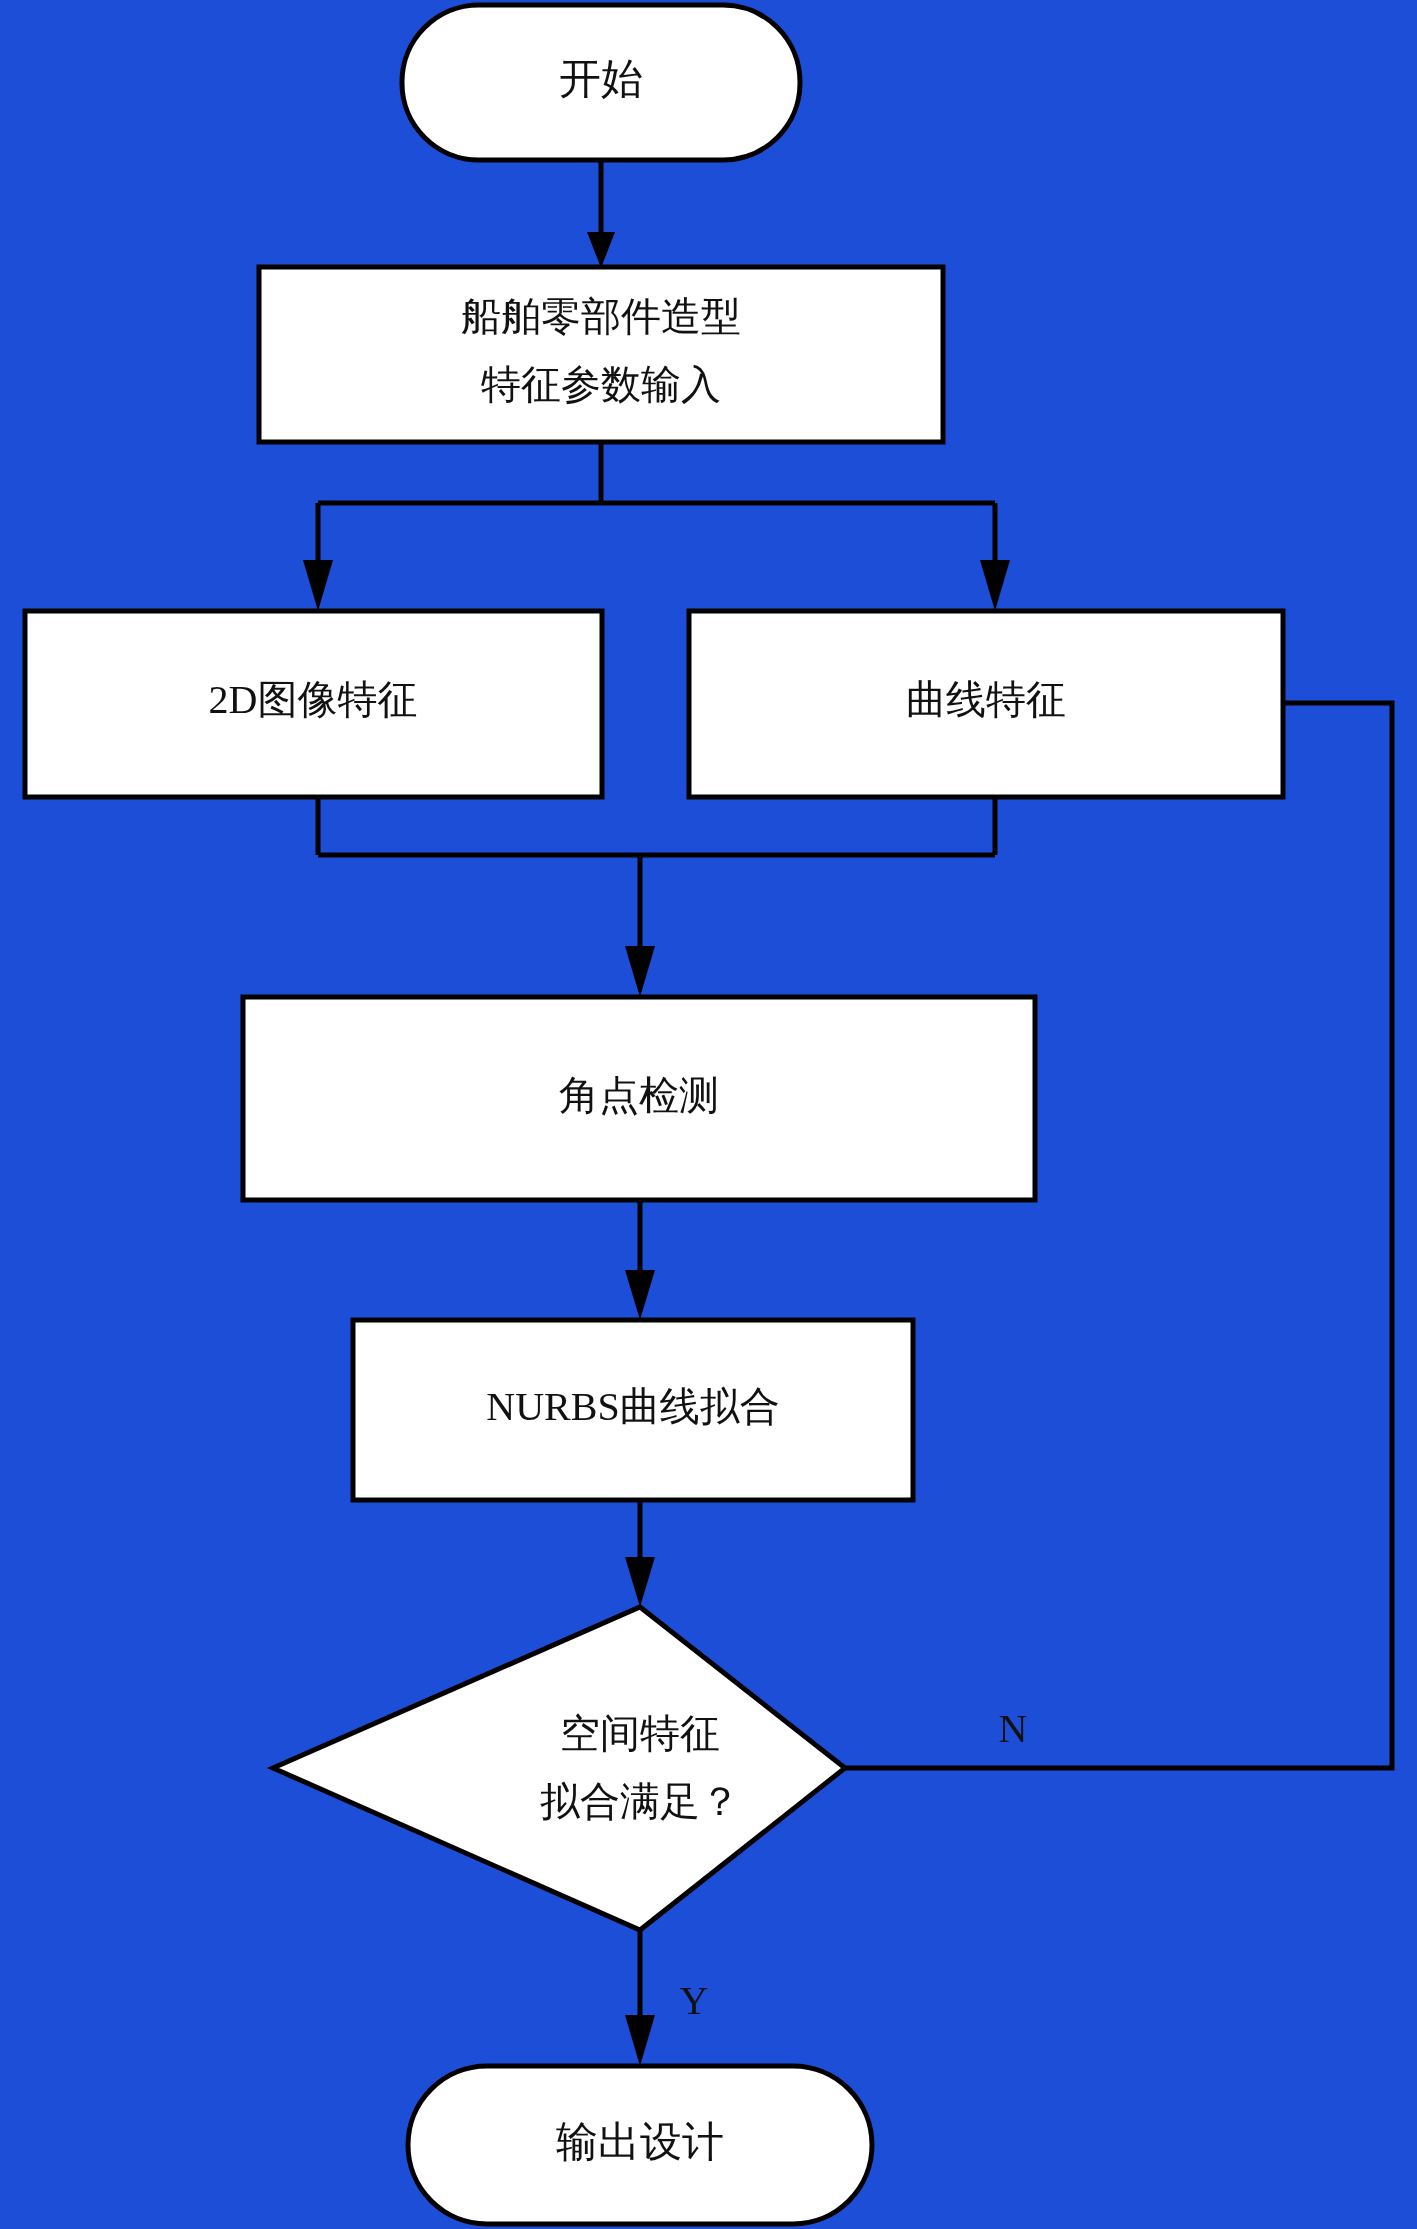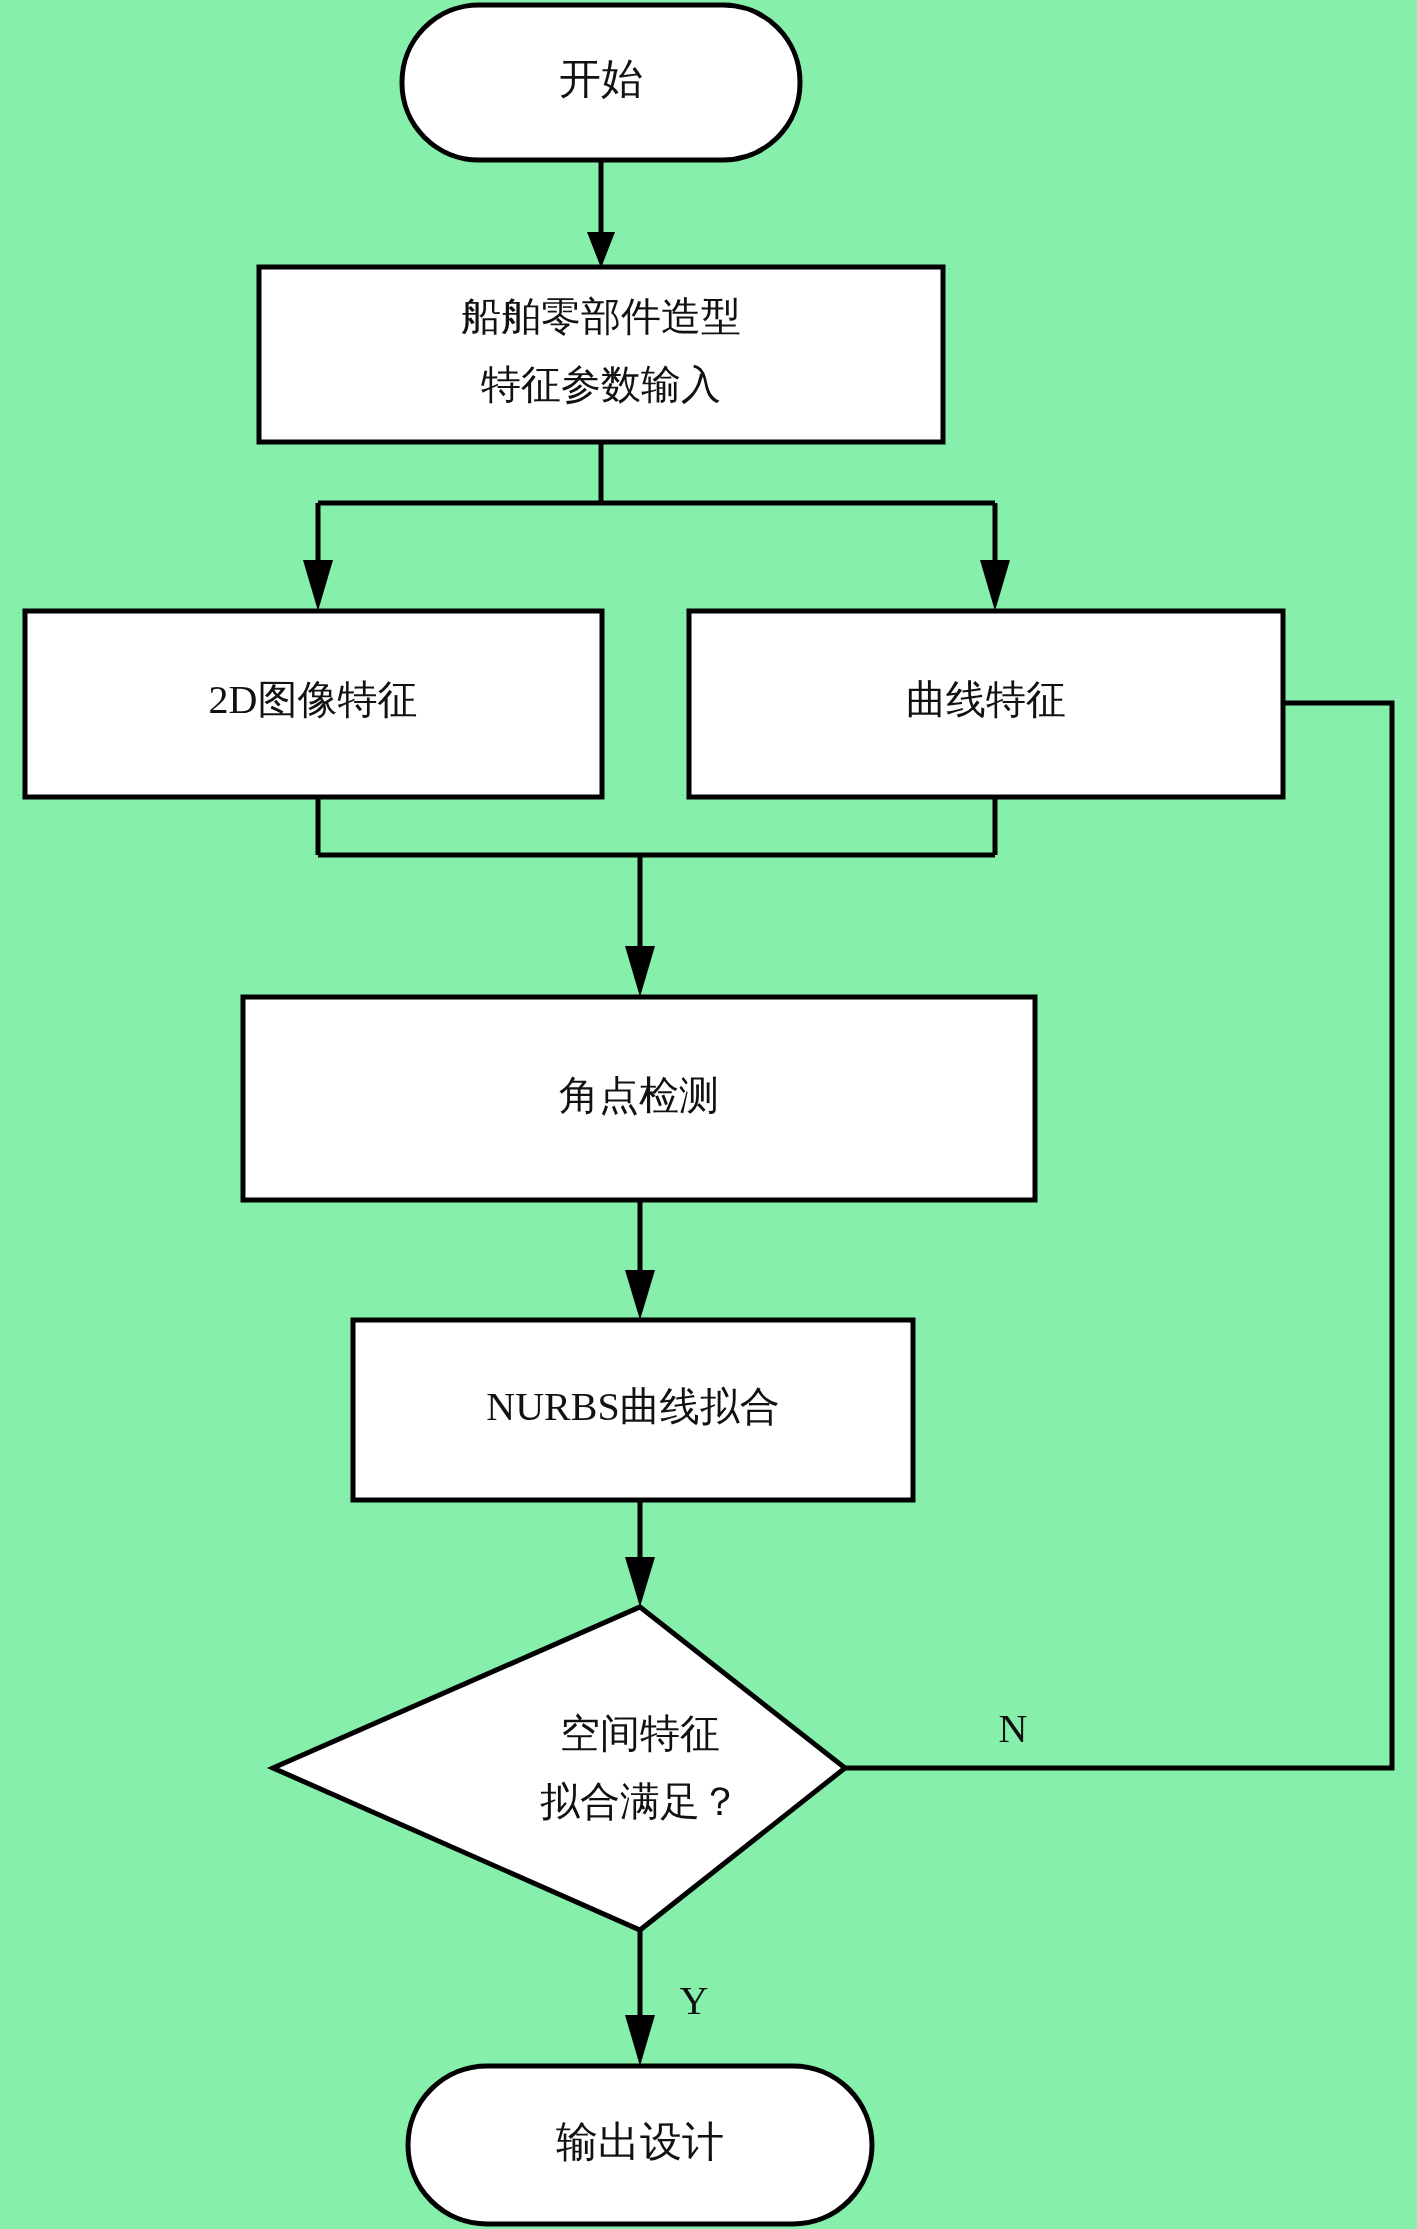--- a/index.html
+++ b/index.html
@@ -4,21 +4,21 @@
 <style>
   html, body {
     margin: 0;
     padding: 0;
     background: #ffffff;
   }
   #page {
     position: relative;
     width: 1417px;
     height: 2229px;
-    background: #86efac;
+    background: #1d4ed8;
     overflow: hidden;
     font-family: "Liberation Serif", "DejaVu Serif", serif;
   }
   svg.flow {
     position: absolute;
     top: 0;
     left: 0;
     width: 1417px;
     height: 2229px;
     display: block;

